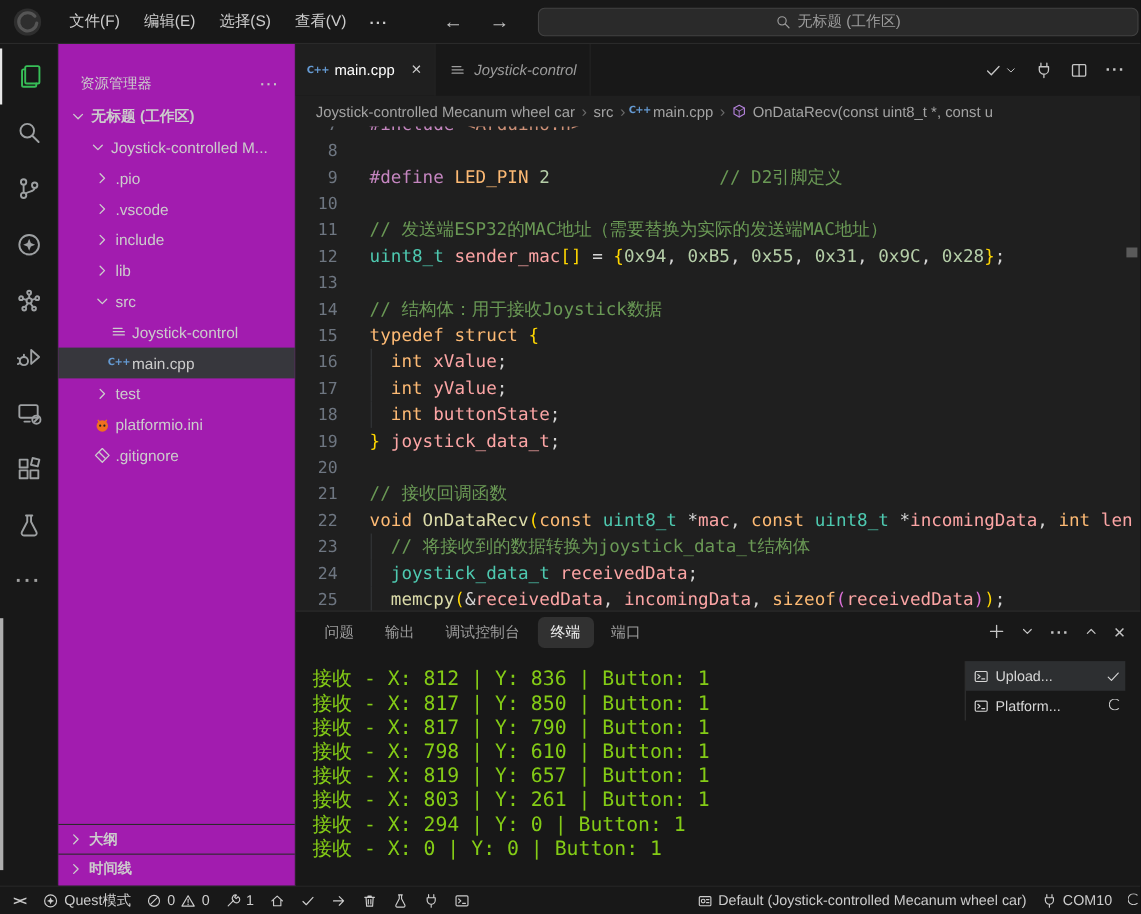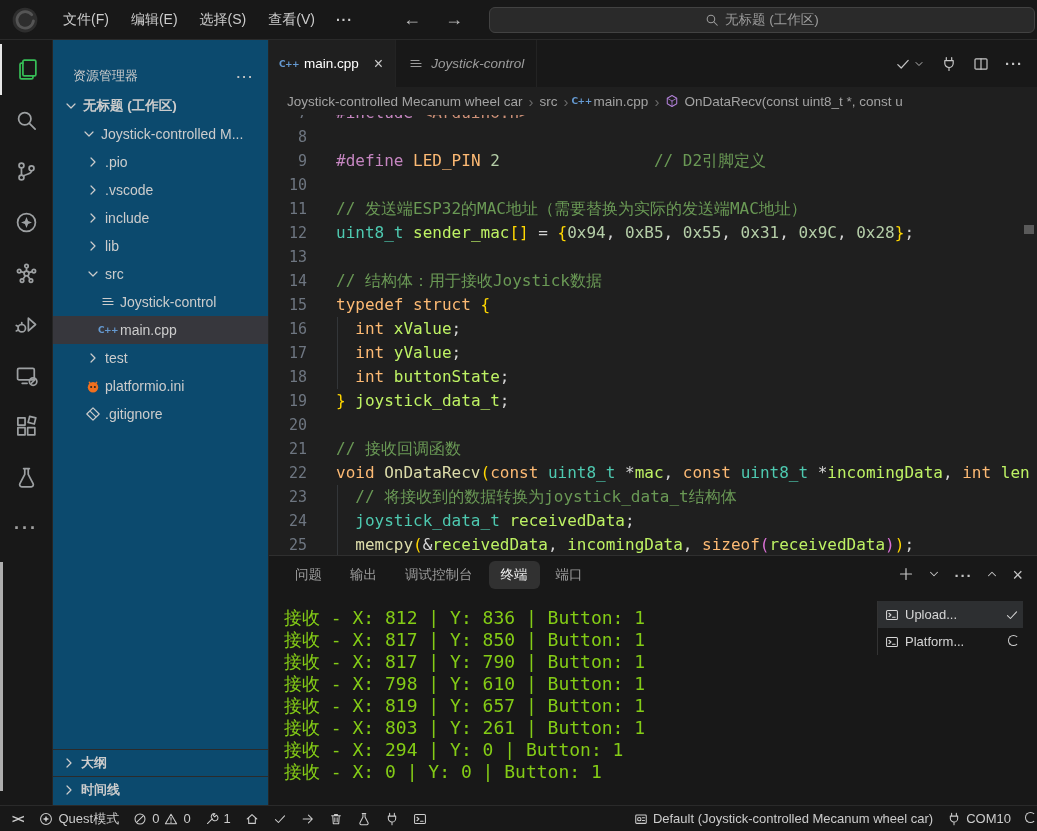--- a/index.html
+++ b/index.html
@@ -29,21 +29,21 @@
   
   .main-row { display:flex; height:765px; }
 
   .activitybar { width:53px; background:#181818; border-right:1px solid #252525;
     display:flex; flex-direction:column; align-items:center; padding-top:4px; flex:none; }
   .act-item { width:53px; height:51px; display:flex; align-items:center; justify-content:center;
     color:#9da0a2; }
   .act-item.active { color:#37be57; box-shadow:inset 2px 0 0 #e7e7e7; }
   .act-item.more-dots { color:#a0a0a0; font-size:18px; letter-spacing:2px; font-weight:bold; }
 
-  .sidebar { width:216px; background:#0c4a6e; border-right:1px solid #252525;
+  .sidebar { width:216px; background:#a21caf; border-right:1px solid #252525;
     display:flex; flex-direction:column; flex:none; }
   .sidebar-header { height:52px; padding:20px 14px 0 20px; display:flex; align-items:center;
     font-size:13px; color:#cccccc; }
   .sidebar-header .more { margin-left:auto; letter-spacing:1.5px; font-weight:bold; color:#c5c5c5; }
   .tree-row { height:28px; display:flex; align-items:center; gap:4px; font-size:14px;
     color:#cccccc; white-space:nowrap; overflow:hidden; }
   .tree-row.selected { background:#37373d; }
   .tree-row.bold { font-weight:bold; font-size:13.5px; }
   .tree-row .chev { color:#cccccc; }
   .sidebar-bottom { margin-top:auto; padding-bottom:2px; }
@@ -68,21 +68,21 @@
   .bc-item { display:flex; align-items:center; gap:5px; }
 
   .code-area { position:relative; height:440px; overflow:hidden; flex:none;
     font-family:"DejaVu Sans Mono", monospace; font-size:16px; }
   .code-line { height:24px; line-height:24px; display:flex; white-space:pre; }
   .code-line.clip { margin-top:-14px; }
   .ln { width:60px; flex:none; text-align:right; padding-right:22px; color:#6e7681; font-size:15px; }
   .ct { margin-left:7px; white-space:pre; position:relative; }
   .g .ct::before { content:''; position:absolute; left:1px; top:0; bottom:0; width:1px; background:#333639; }
   .tok-pp{color:#C586C0} .tok-str{color:#CE9178} .tok-kw{color:#fdba74}
-  .tok-type{color:#4EC9B0} .tok-var{color:#bef264} .tok-fn{color:#DCDCAA}
+  .tok-type{color:#4EC9B0} .tok-var{color:#fca5a5} .tok-fn{color:#DCDCAA}
   .tok-num{color:#B5CEA8} .tok-cmt{color:#6A9955} .tok-b1{color:#FFD700}
   .tok-b2{color:#DA70D6} .tok-pl{color:#D4D4D4}
   .sb-thumb { position:absolute; right:3px; top:110px; width:10px; height:9px; background:#5a5a5a; }
 
   
   .panel { height:250px; background:#181818; border-top:1px solid #2f2f2f;
     display:flex; flex-direction:column; flex:none; }
   .panel-header { height:38px; display:flex; align-items:center; padding:0 14px; flex:none; }
   .ptab { padding:5px 12px; margin-right:4px; font-size:13.5px; color:#9d9d9d; border-radius:6px; }
   .ptab.active { background:#313131; color:#f0f0f0; }

